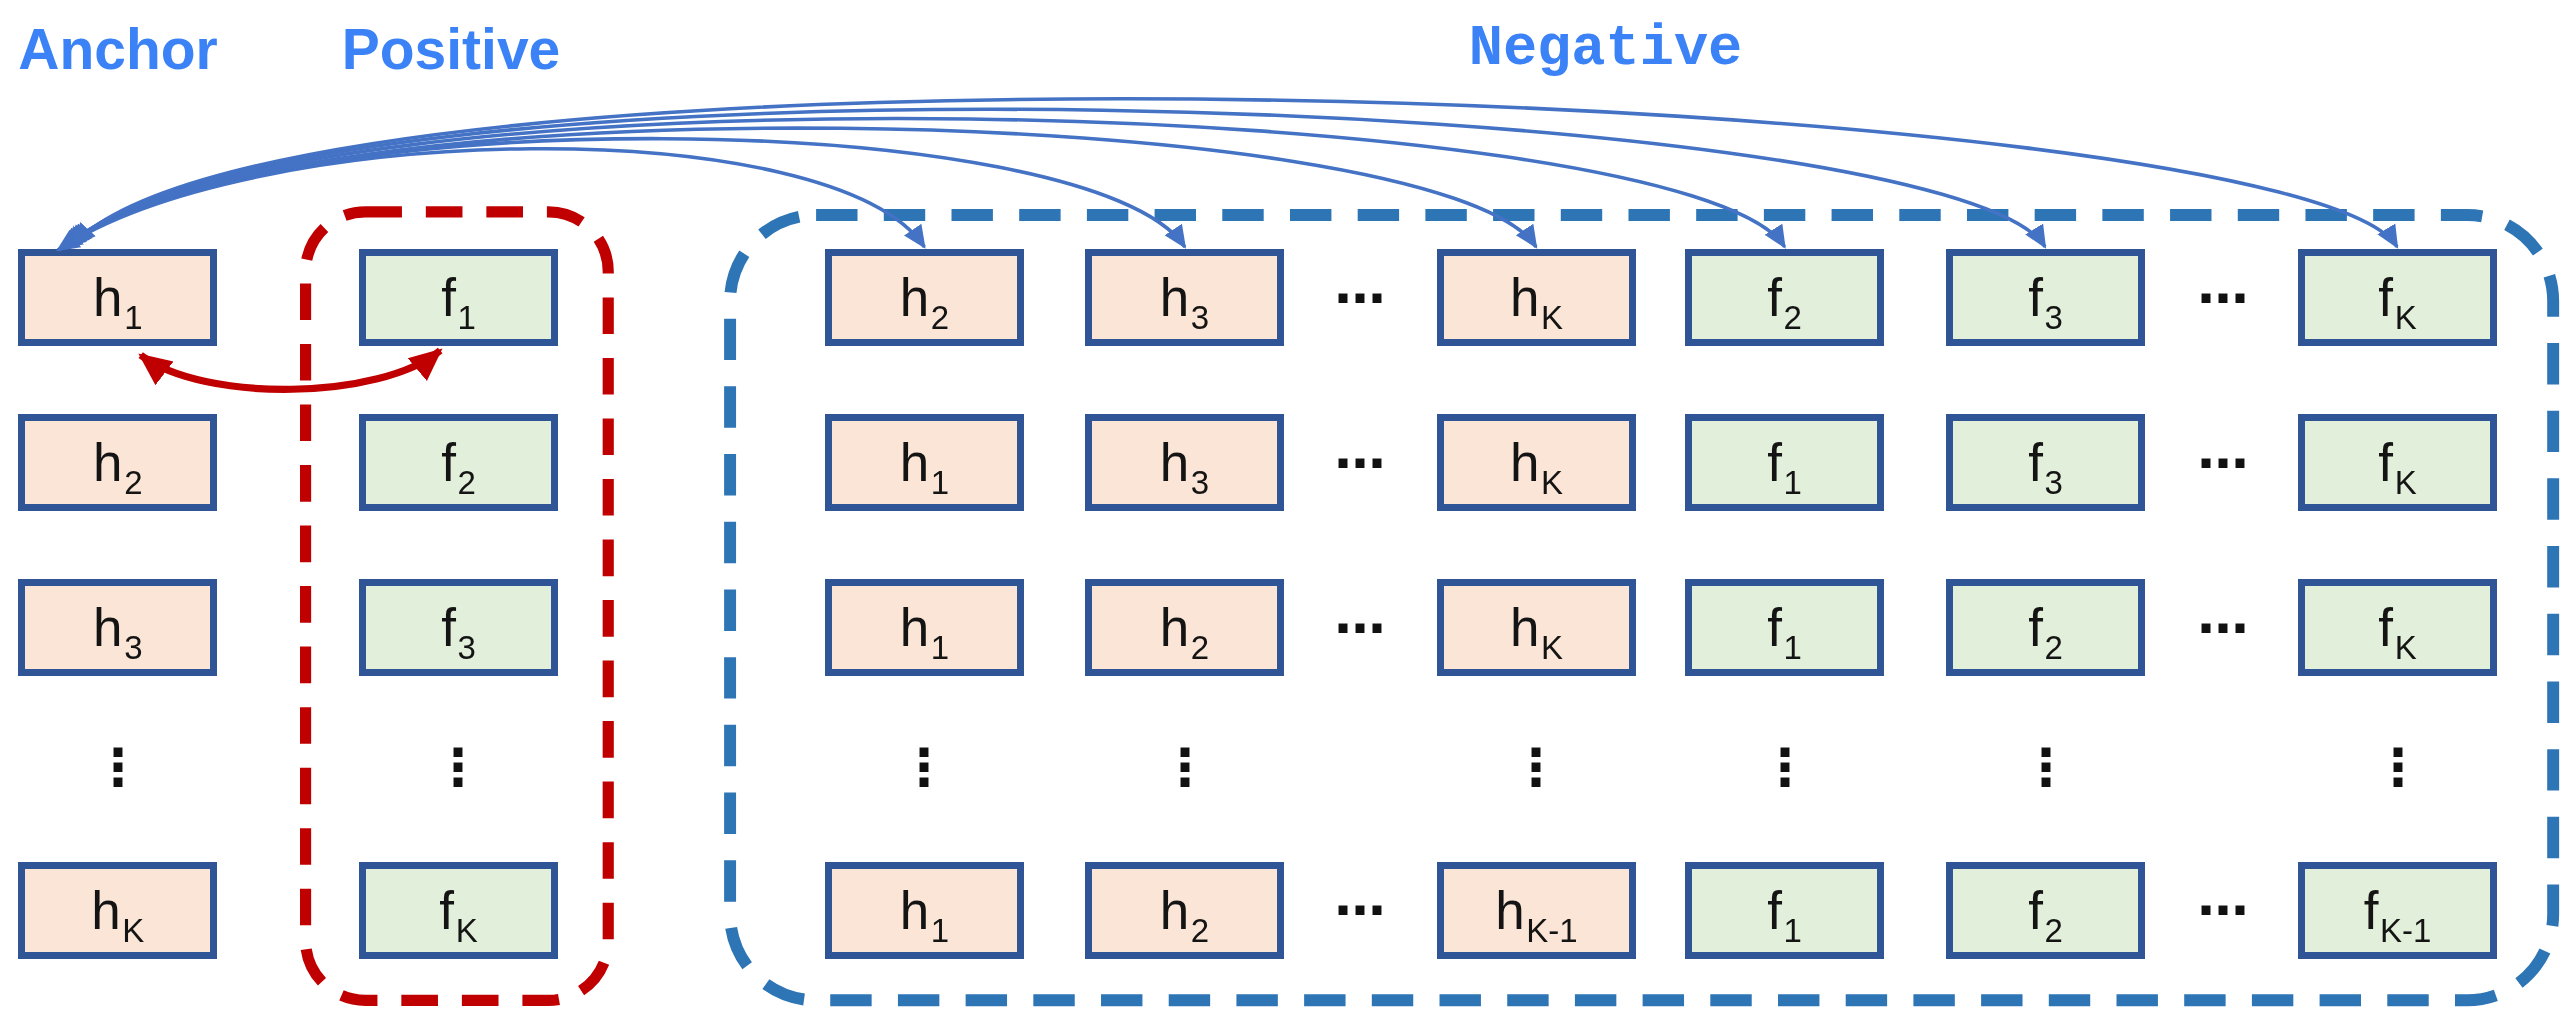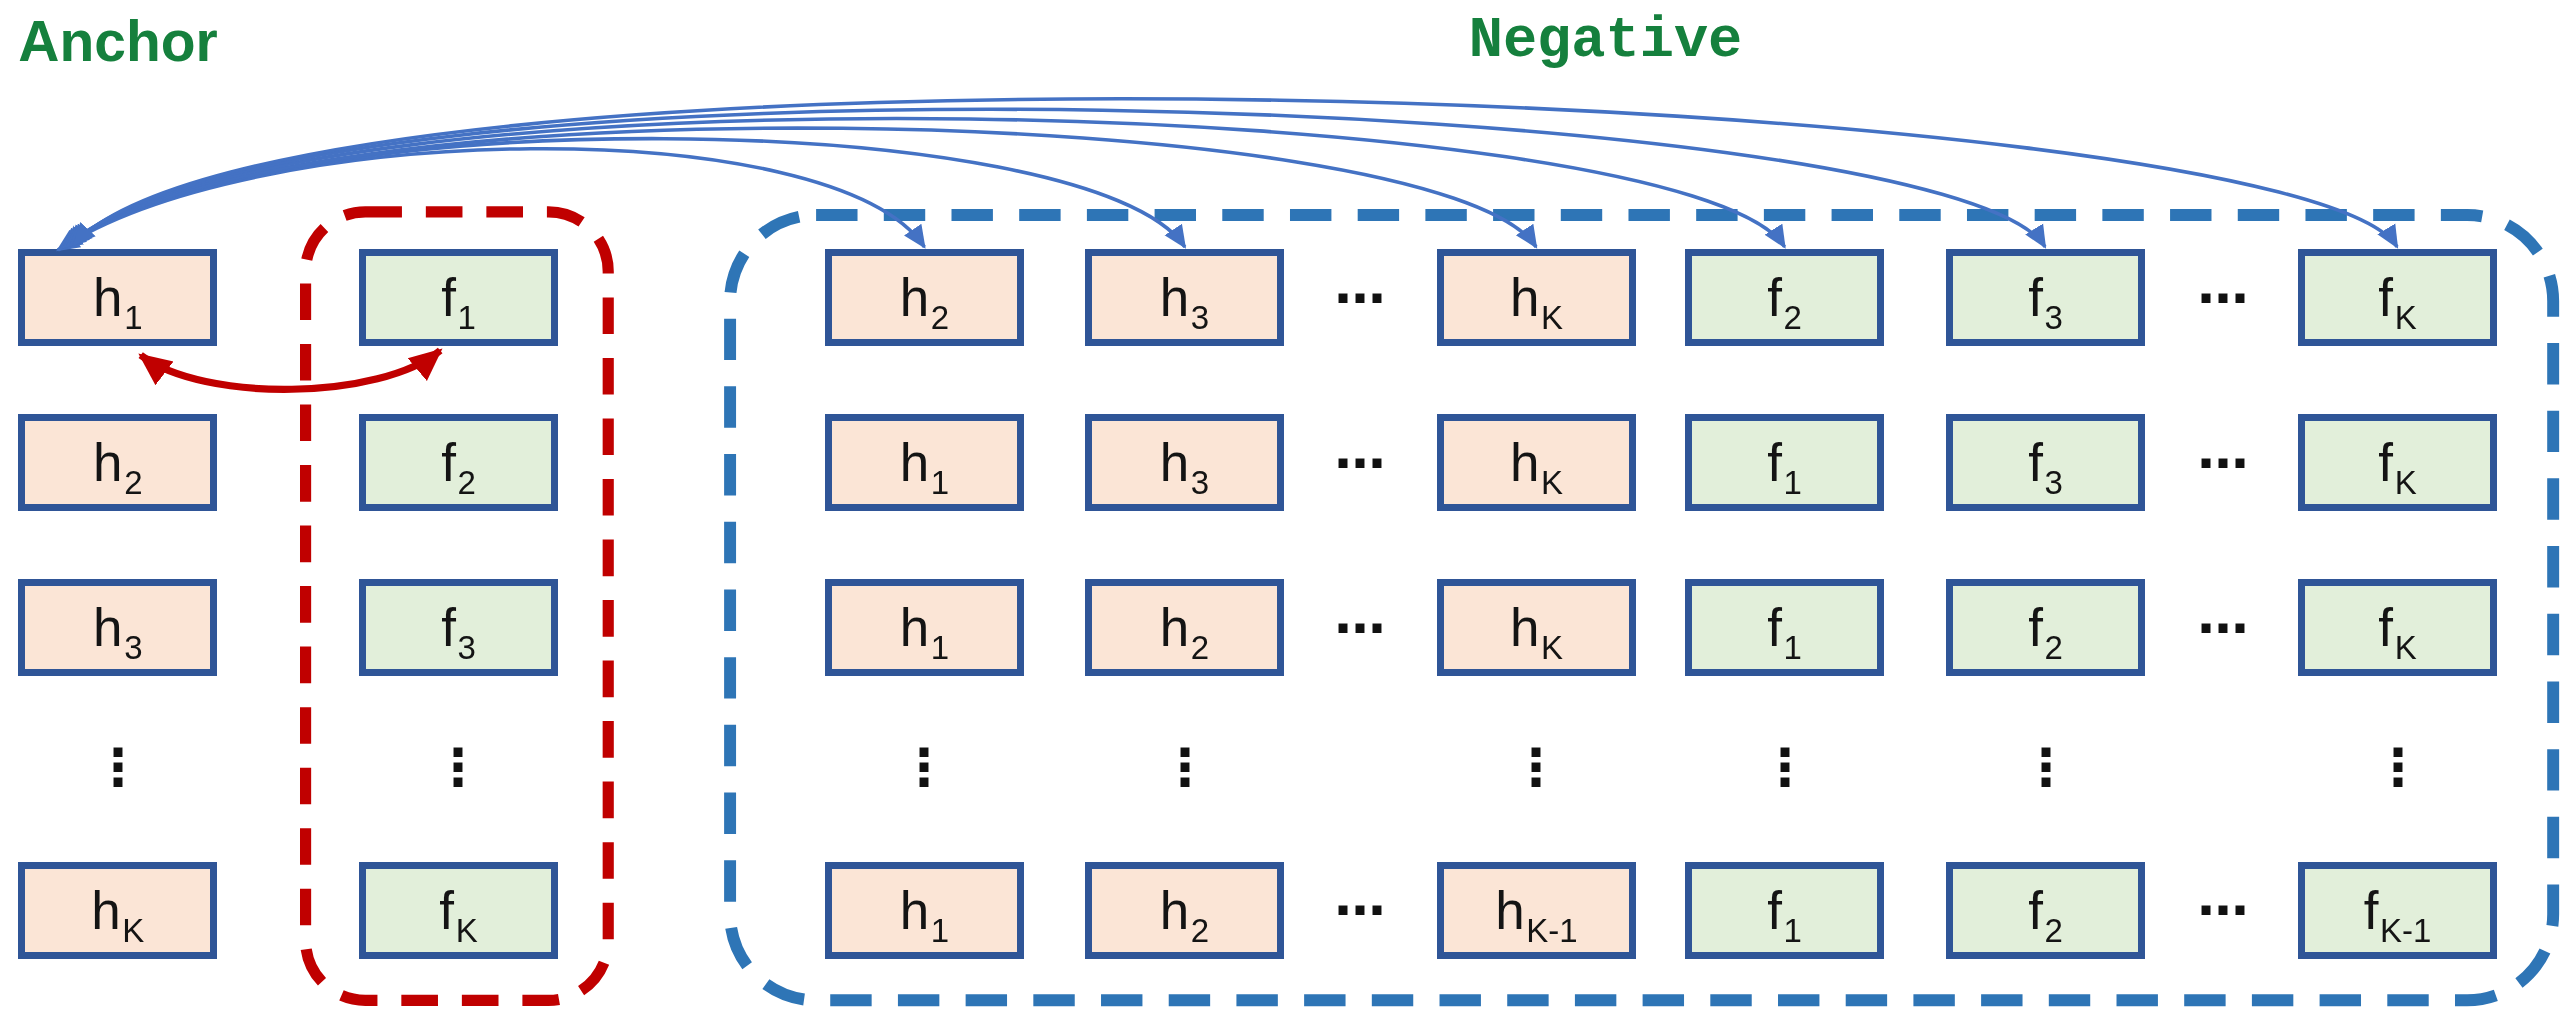--- a/index.html
+++ b/index.html
@@ -1,22 +1,22 @@
 <!DOCTYPE html>
 <html style="font-size:12.7px"><head>
 <meta charset="utf-8">
 <style>
   html,body{margin:0;padding:0;background:#ffffff;}
   .canvas{
     position:relative;width:2576px;height:1033px;background:#ffffff;overflow:hidden;
     font-family:"Liberation Sans","DejaVu Sans",sans-serif;
   }
   .hdr{
-    position:absolute;top:10px;font-weight:bold;font-size:57px;line-height:1.1;
-    color:#15803d;text-align:center;white-space:nowrap;
+    position:absolute;top:18px;font-weight:bold;font-size:57px;line-height:1.1;
+    color:#3b82f6;text-align:center;white-space:nowrap;
   }
   .box{
     position:absolute;width:199px;height:97px;box-sizing:border-box;
     border:7.2px solid #2F5597;display:flex;align-items:center;justify-content:center;z-index:1;
   }
   .box.h{background:#FBE5D6;}
   .box.f{background:#E2EFDA;}
   .lab{font-size:53px;color:#141414;line-height:1;display:inline-flex;align-items:baseline;}
   .lab .sub{font-size:33px;transform:translateY(12.7px);margin-left:1.6px;}
   .vdots{
@@ -30,20 +30,21 @@
     font-family:"DejaVu Sans","Liberation Sans",sans-serif;
   }
   svg.overlay{position:absolute;left:0;top:0;z-index:2;pointer-events:none;}
 </style>
 </head>
 <body>
 
 <div class="canvas">
 
   <div class="hdr" style="left:0px;width:236px;">Anchor</div>
+  <div class="hdr" style="left:252px;width:398px;">Positive</div>
   <div class="hdr" style="left:1207px;width:797px;font-family:Liberation Mono, monospace;">Negative</div>
 
   <div class="box h" style="left:18.3px;top:249px;">
       <span class="lab">
         <span>h</span>
         <span class="sub">1</span>
       </span>
     </div>
   <div class="box h" style="left:18.3px;top:414px;">
       <span class="lab">

